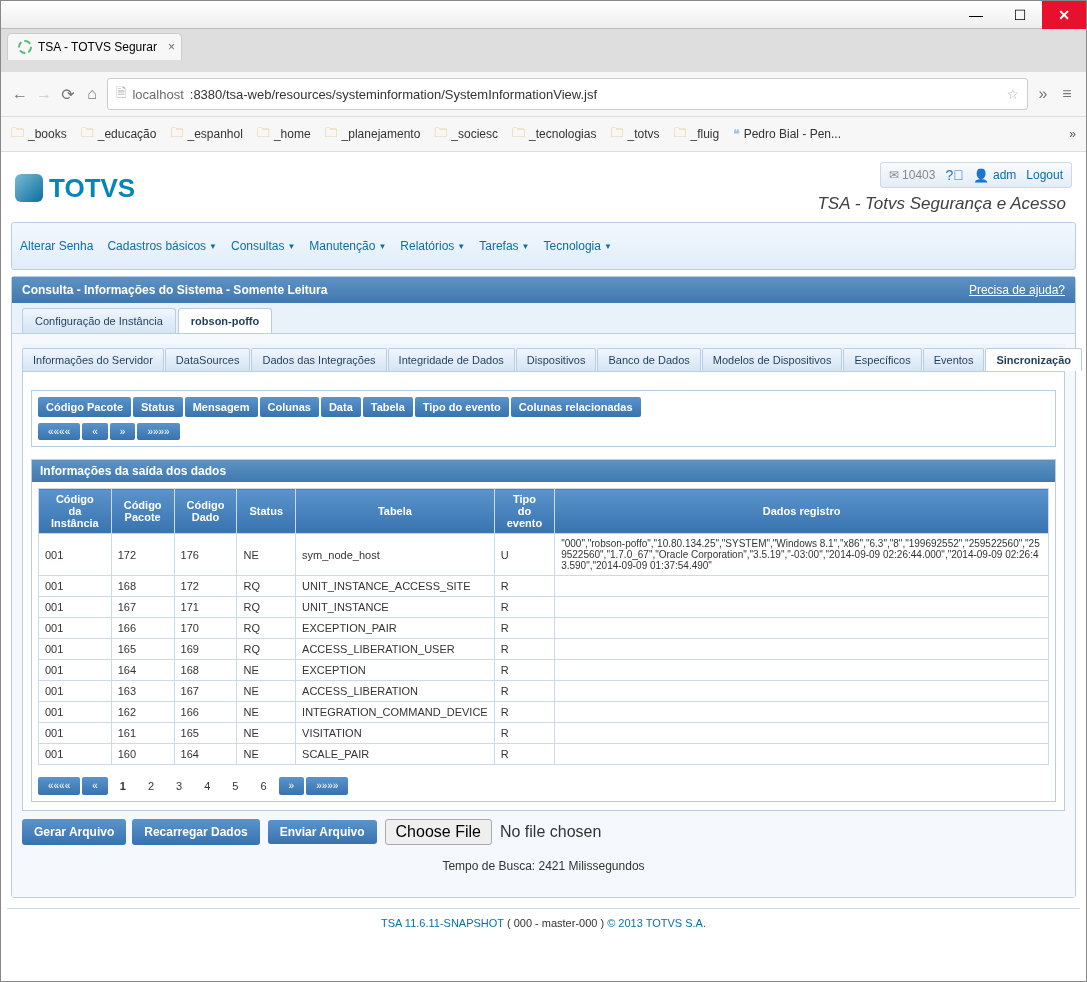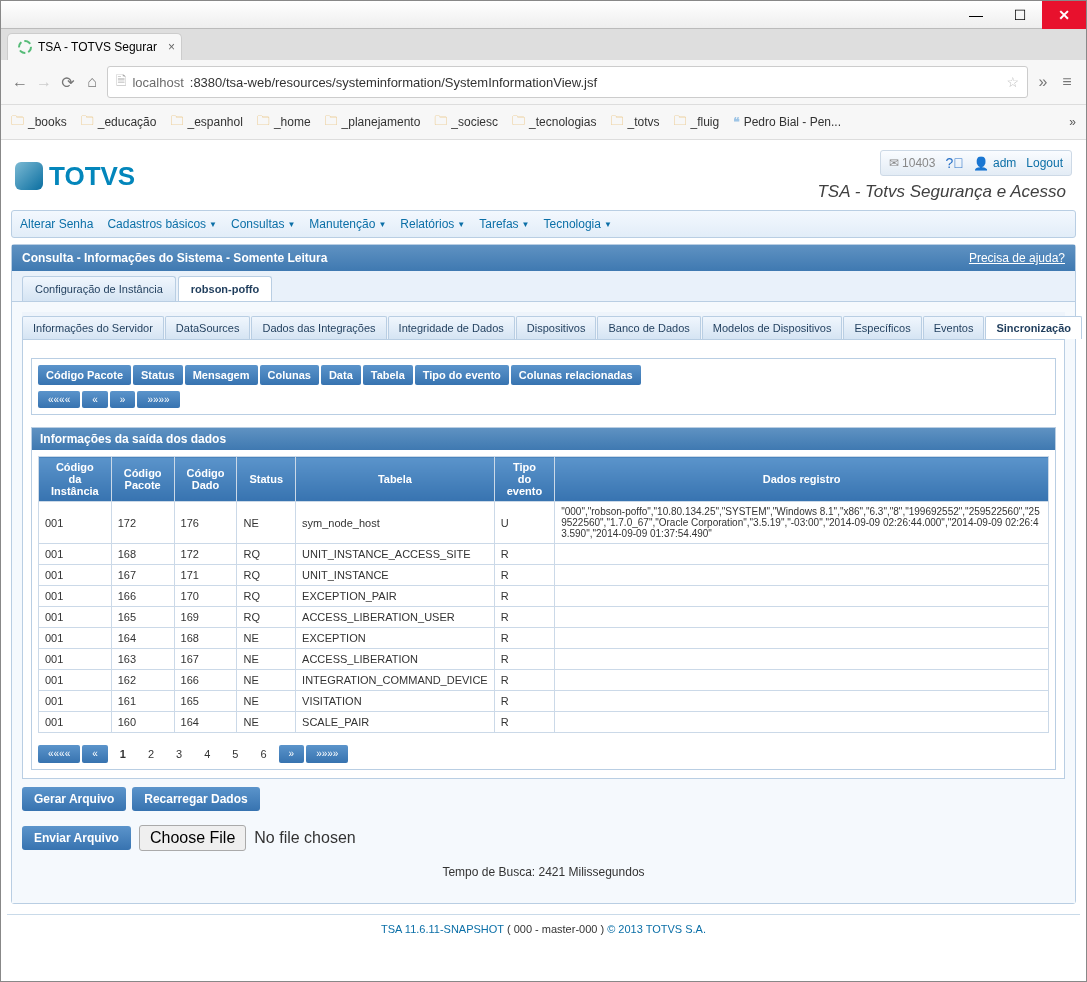--- a/index.html
+++ b/index.html
@@ -1,20 +1,20 @@
 <!DOCTYPE html>
 <html><head>
 <meta charset="utf-8">
 <style>
 * { box-sizing: border-box; margin: 0; padding: 0; }
 body { font-family: Arial, Helvetica, sans-serif; font-size: 11px; background: #fff; width: 1087px; height: 982px; overflow: hidden; border: 1px solid #888; }
 .window-chrome { display: flex; justify-content: flex-end; background: linear-gradient(#fff,#eee); border-bottom: 1px solid #bbb; height: 28px; }
 .win-btn { width: 44px; height: 28px; display: flex; align-items: center; justify-content: center; font-size: 14px; }
 .win-close { background: #e8112d; color: #fff; font-weight: bold; }
-.browser-tabs { display: flex; align-items: flex-end; padding: 4px 6px 0; background: #dedede; }
+.browser-tabs { display: flex; align-items: flex-end; padding: 4px 6px 12px; background: #dedede; }
 .browser-tab { background: #f7f7f7; border: 1px solid #ccc; border-bottom: none; padding: 6px 24px 6px 10px; border-radius: 5px 5px 0 0; font-size: 12px; display: flex; align-items: center; gap: 6px; max-width: 190px; white-space: nowrap; overflow: hidden; text-overflow: ellipsis; position: relative; }
 .browser-tab .close-x { position: absolute; right: 6px; color: #666; }
 .spinner-icon { width: 14px; height: 14px; border: 2px dashed #5b7; border-radius: 50%; }
 .browser-toolbar { display: flex; align-items: center; gap: 6px; padding: 6px 10px; background: #f7f7f7; border-bottom: 1px solid #ddd; }
 .tb-icon { width: 18px; height: 18px; color: #777; display: flex; align-items: center; justify-content: center; font-size: 16px; }
 .url-box { flex: 1; display: flex; align-items: center; gap: 6px; border: 1px solid #ccc; border-radius: 3px; padding: 4px 8px; background: #fff; font-size: 13px; color: #333; }
 .url-box .host { color: #6b6b6b; }
 .url-box .path { color: #333; }
 .star { color: #bbb; font-size: 14px; }
 .bookmarks-bar { display: flex; align-items: center; gap: 14px; padding: 6px 10px; background: #f7f7f7; border-bottom: 1px solid #ddd; font-size: 12px; color: #333; flex-wrap: nowrap; overflow: hidden; }
@@ -24,21 +24,21 @@
 .app-header { display: flex; align-items: center; justify-content: space-between; padding: 10px 14px 0 14px; }
 .logo { display: flex; align-items: center; gap: 6px; font-family: Arial; font-weight: bold; font-size: 26px; color: #0386bb; }
 .logo-icon { width: 28px; height: 28px; background: linear-gradient(135deg,#7cbad4,#0a6ea0); border-radius: 6px; }
 .header-right { display: flex; flex-direction: column; align-items: flex-end; gap: 6px; }
 .header-actions { display: flex; align-items: center; gap: 10px; font-size: 12px; color: #0b6fa7; background: linear-gradient(#fafcff,#e3ecf5); border: 1px solid #cdd9e6; border-radius: 3px; padding: 4px 8px; }
 .header-actions span { display: flex; align-items: center; gap: 3px; }
 .envelope-icon { color: #888; }
 .help-icon { color: #2a72c7; font-size: 14px; }
 .user-icon { color: #c67a1f; font-size: 13px; }
 .app-subtitle { font-style: italic; font-size: 17px; color: #404040; margin-right: 6px; }
-.menu-bar { margin: 8px 10px 6px; background: linear-gradient(#f3f8fe,#e2edf8); border: 1px solid #b9cee3; border-radius: 3px; padding: 6px 8px; display: flex; gap: 14px; font-size: 12px; color: #0b6fa7; }
+.menu-bar { margin: 8px 10px 6px; background: linear-gradient(#f3f8fe,#e2edf8); border: 1px solid #b9cee3; border-radius: 3px; padding: 16px 8px; display: flex; gap: 14px; font-size: 12px; color: #0b6fa7; }
 .menu-item { display: flex; align-items: center; gap: 3px; }
 .caret-down { font-size: 8px; color: #0b6fa7; }
 .panel { margin: 0 10px 10px; border: 1px solid #b9cee3; border-radius: 3px; }
 .panel-header { background: linear-gradient(#5f92c2,#3f79b1); color: #fff; font-size: 12px; font-weight: bold; padding: 6px 10px; display: flex; justify-content: space-between; }
 .panel-header a { color: #fff; text-decoration: underline; font-weight: normal; }
 .tabs-row { display: flex; border-bottom: 1px solid #b9cee3; background: #e9f1fa; padding-left: 10px; padding-top: 5px; gap: 0; }
 .tab { background: linear-gradient(#f0f6fd,#d5e4f3); border: 1px solid #b9cee3; border-bottom: none; padding: 6px 12px; font-size: 11px; color: #1f3d5c; border-radius: 3px 3px 0 0; margin-right: 2px; cursor: pointer; }
 .tab.active { background: #fff; font-weight: bold; }
 .inner { padding: 10px; background: #f5f9fd; }
 .subtabs { display: flex; flex-wrap: nowrap; border-bottom: 1px solid #b9cee3; background: #eef4fb; padding-top: 4px; }
@@ -49,21 +49,21 @@
 .table-headers { display: flex; gap: 2px; padding: 6px; flex-wrap: wrap; }
 .th-chip { background: linear-gradient(#5b94cb,#3773b0); color: #fff; font-size: 11px; font-weight: bold; padding: 4px 8px; border-radius: 2px; }
 .pager { display: flex; gap: 2px; padding: 0 6px 6px; }
 .pg-btn { background: linear-gradient(#5b94cb,#3773b0); color: #fff; font-size: 10px; padding: 3px 10px; border-radius: 2px; cursor: pointer; }
 .pg-num { background: #fff; color: #333; padding: 3px 10px; font-size: 11px; }
 .pg-num.active { font-weight: bold; }
 table.data { width: 100%; border-collapse: collapse; font-size: 11px; }
 table.data th { background: linear-gradient(#5b94cb,#3773b0); color: #fff; font-weight: bold; padding: 4px 12px; border: 1px solid #cbd9e8; text-align: center; vertical-align: middle; }
 table.data td { border: 1px solid #cbd9e8; padding: 4px 6px; color: #333; }
 .scroll-wrapper { overflow-x: auto; padding: 6px; }
-.actions-row { padding: 8px 0; display: flex; flex-direction: column; gap: 14px; }
+.actions-row { padding: 8px 0; display: flex; gap: 8px; }
 .btn { background: linear-gradient(#5b94cb,#3773b0); color: #fff; font-size: 12px; font-weight: bold; padding: 5px 12px; border: none; border-radius: 3px; cursor: pointer; }
 .file-row { display: flex; align-items: center; gap: 8px; }
 .file-btn { background: #efefef; border: 1px solid #aaa; padding: 3px 10px; font-size: 16px; border-radius: 3px; cursor: pointer; }
 .file-label { font-size: 16px; color: #333; }
 .timing { text-align: center; font-size: 12px; color: #333; padding: 6px 0 14px; }
 .footer { text-align: center; font-size: 11px; color: #0b6fa7; padding: 8px 0; border-top: 1px solid #c9dae9; margin: 0 6px; }
 .footer .black { color: #333; }
 </style>
 </head>
 <body>

